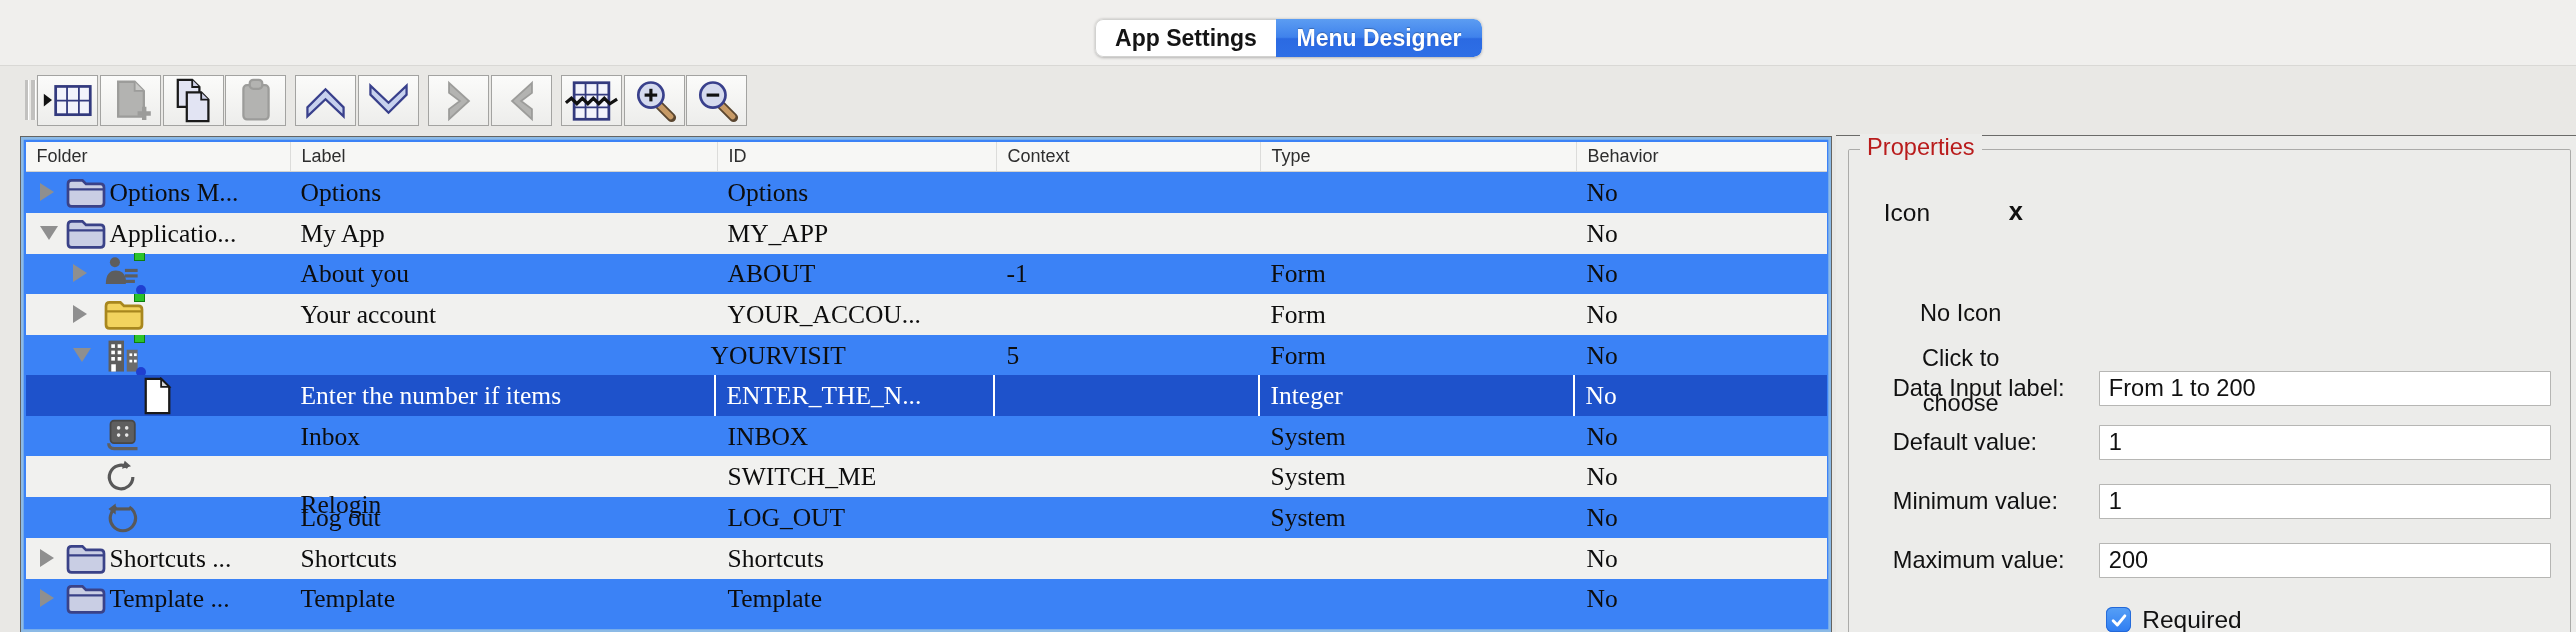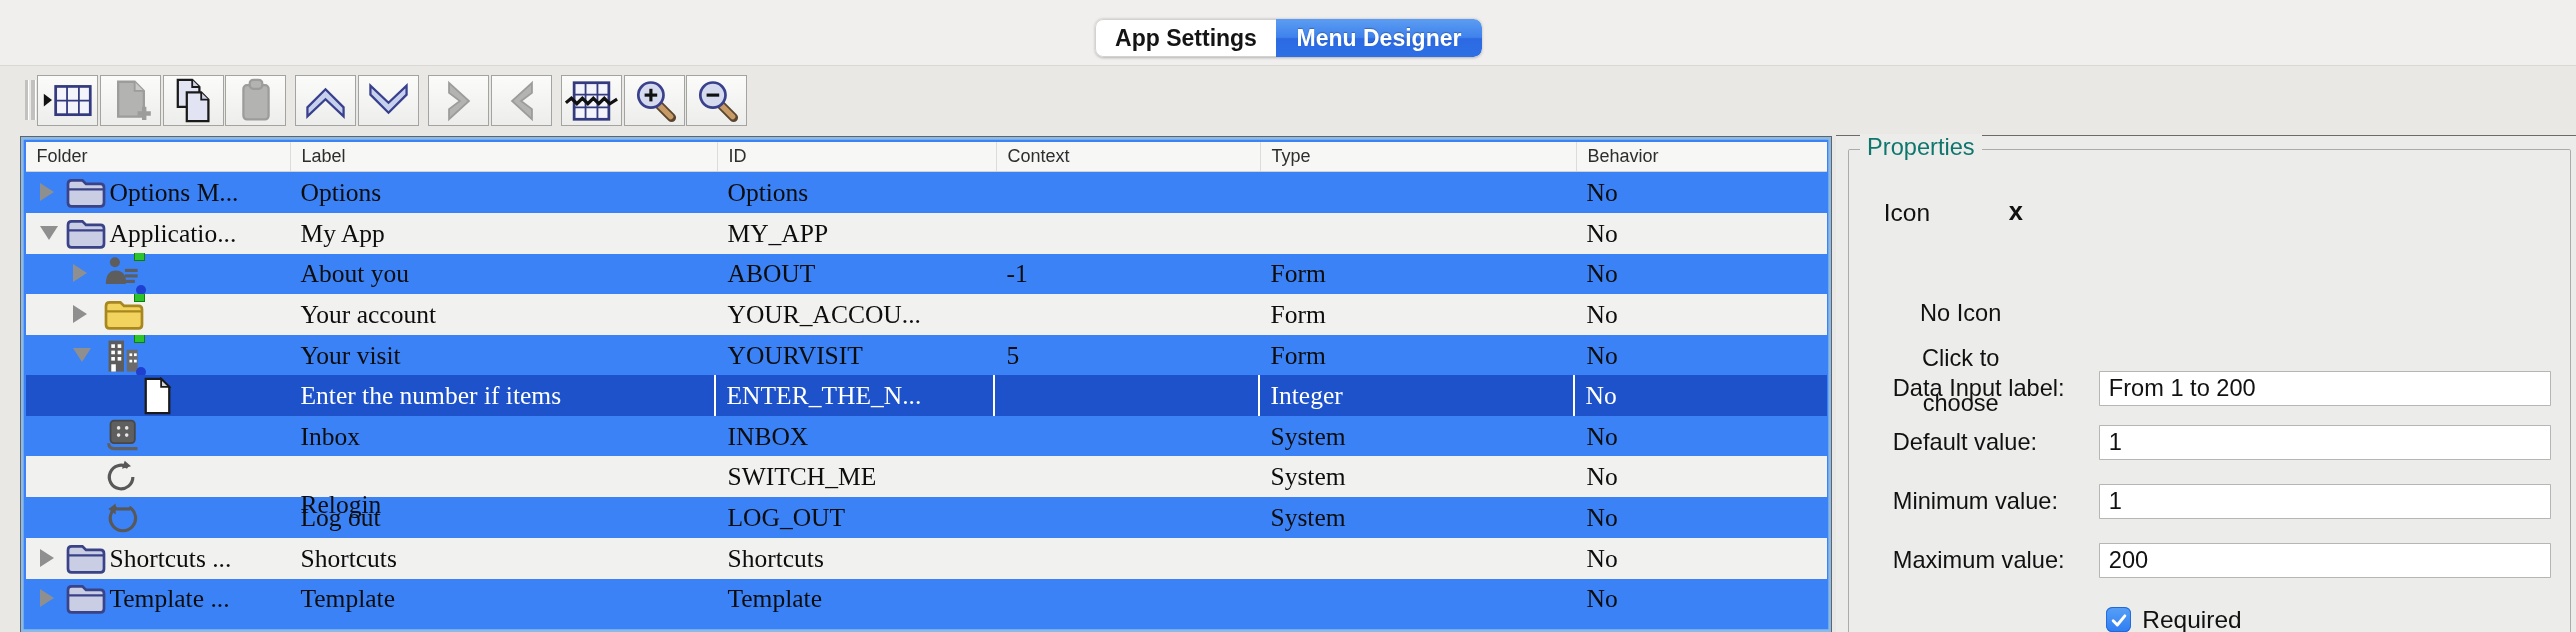--- a/index.html
+++ b/index.html
@@ -41,21 +41,21 @@
   .tri-expanded{border-top:14.5px solid #8f8f8f;border-left:9px solid transparent;border-right:9px solid transparent;}
   .rowicon{position:absolute;top:50%;transform:translateY(-50%);width:42px;height:40px;}
   .rowicon svg{position:absolute;left:0;top:1.8px;}
   .badge-g{position:absolute;right:-0.9px;top:-2.7px;width:9px;height:9px;background:#2cc32c;border:0.9px solid #0e7d0e;}
   .badge-b{position:absolute;right:-1.8px;bottom:-1.8px;width:10px;height:10px;border-radius:50%;background:#1f3fd0;}
   .ftext{position:absolute;top:0;height:41px;line-height:41px;white-space:nowrap;}
   
   .rpanel{position:absolute;left:1836px;top:135px;right:0;bottom:0;background:#ececea;border-top:1.8px solid #6b6b69;}
   .groupbox{position:absolute;left:11.8px;top:12.7px;width:723px;height:509px;box-sizing:border-box;
             border:1.8px solid #ababa9;border-radius:1.8px;}
-  .legend{position:absolute;left:11px;top:-15.5px;background:#ececea;padding:0 7.3px;font-size:23.6px;color:#0f766e;}
+  .legend{position:absolute;left:11px;top:-15.5px;background:#ececea;padding:0 7.3px;font-size:23.6px;color:#b91c1c;}
   .icon-label{position:absolute;left:35px;top:49px;font-size:24.5px;color:#111;}
   .icon-clear{position:absolute;left:160px;top:47px;font-size:25.5px;font-weight:bold;color:#111;cursor:default;}
   .noicon{position:absolute;left:16.4px;top:141px;width:191px;text-align:center;font-size:23.6px;line-height:45px;color:#111;}
   .prow-label{position:absolute;left:44px;height:35px;line-height:35px;font-size:23.6px;color:#111;white-space:nowrap;}
   .prow-input{position:absolute;left:250px;width:452px;height:35px;box-sizing:border-box;background:#fff;
               border:1.8px solid #b6b6b4;border-radius:0.9px;font-size:23.6px;line-height:31px;padding:0 0 0 9px;
               font-family:"Liberation Sans","DejaVu Sans",sans-serif;color:#111;}
   .chkrow{position:absolute;left:257px;top:456px;display:flex;align-items:center;}
   .chk{width:25.5px;height:25.5px;border-radius:6.4px;background:linear-gradient(180deg,#57a0f6,#2f7df2);
        display:flex;align-items:center;justify-content:center;box-shadow:inset 0 0 0 0.9px #2368d8;}
@@ -275,22 +275,21 @@
    <rect x="26" y="14" width="12" height="24" fill="#6b6b6b"></rect>
    <rect x="29" y="18" width="3" height="3" fill="#fff"></rect>
                   <rect x="34" y="18" width="3" height="3" fill="#fff"></rect>
    <rect x="29" y="25" width="3" height="3" fill="#fff"></rect>
                   <rect x="34" y="25" width="3" height="3" fill="#fff"></rect>
                 </svg>
                 <span class="badge-g"></span>
                 <span class="badge-b"></span>
               </span>
             </div>
-            <div class="tcell" style="left: 264px; width: 427px; padding-left: 11px;">Your visit</div>
-            <div class="tcell" style="left: 691px; width: 279px; padding-left: 11px;">YOURVISIT</div>
+            <div class="tcell" style="left: 674px; width: 279px; padding-left: 11px;">YOURVISIT</div>
             <div class="tcell" style="left: 970px; width: 265px; padding-left: 11px;">5</div>
             <div class="tcell" style="left: 1234px; width: 315px; padding-left: 11px;">Form</div>
             <div class="tcell" style="left: 1550px; width: 251px; padding-left: 11px;">No</div>
           </div>
           <div class="trow selected" style="top: 203px;">
             <div class="tcell" style="left: 0px; width: 691px;">
               <span class="rowicon" style="left: 116px;">
                 <svg width="31" height="38" viewBox="0 0 34 42">
    <path d="M4 2 h17 l9 9 v29 H4 z" fill="#ffffff" stroke="#1a1a1a" stroke-width="2.5"></path>
    <path d="M21 2 v9 h9 z" fill="#d9d9d9" stroke="#1a1a1a" stroke-width="2"></path>

